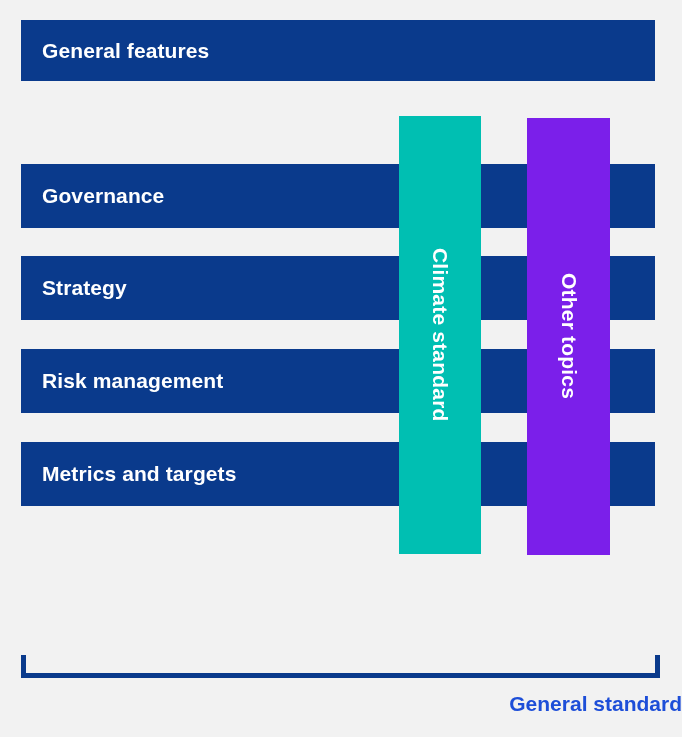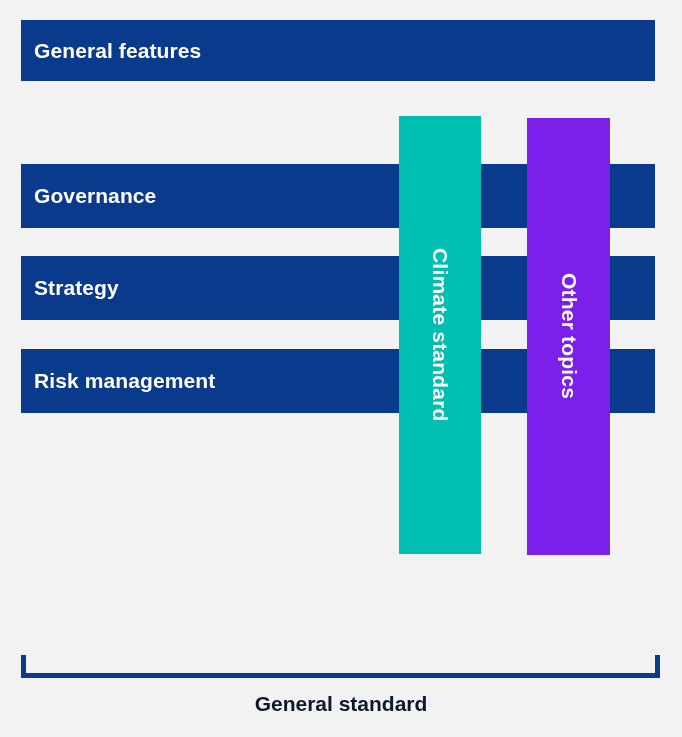--- a/index.html
+++ b/index.html
@@ -30,20 +30,21 @@
     align-items: center;
     z-index: 1;
   }
   .hbar .hbar-label {
     color: #ffffff;
     font-size: 21px;
     font-weight: bold;
     letter-spacing: 0.1px;
     padding-left: 13px;
     white-space: nowrap;
+    margin-left: 8px;
   }
   #bar-general-features { top: 20px;  height: 61px; }
   #bar-governance       { top: 164px; height: 64px; }
   #bar-strategy         { top: 256px; height: 64px; }
   #bar-risk-management  { top: 349px; height: 64px; }
   #bar-metrics-targets  { top: 442px; height: 64px; }
   #bar-practical-guidance { top: 590px; height: 62px; }
 
   
   .vbar {
@@ -89,22 +90,22 @@
     border-bottom: 5px solid #0a3a8c;
     box-sizing: border-box;
     z-index: 2;
   }
 
   #general-standard-caption {
     position: absolute;
     left: 0;
     top: 692px;
     width: 682px;
-    text-align: center;
-    color: #0f172a;
+    text-align: right;
+    color: #1d4ed8;
     font-size: 21px;
     font-weight: bold;
     z-index: 2;
   }
 </style>
 </head>
 <body>
 
 <div id="diagram">
 
@@ -117,20 +118,23 @@
   </div>
 
   <div class="hbar" id="bar-governance">
     <span class="hbar-label">Governance</span>
   </div>
 
   <div class="hbar" id="bar-risk-management">
     <span class="hbar-label">Risk management</span>
   </div>
 
+  <div class="hbar" id="bar-metrics-targets">
+    <span class="hbar-label">Metrics and targets</span>
+  </div>
 
   <div class="vbar" id="col-climate-standard">
     <span class="vbar-label">Climate standard</span>
   </div>
 
   <div class="vbar" id="col-other-topics">
     <span class="vbar-label">Other topics</span>
   </div>
 
 

